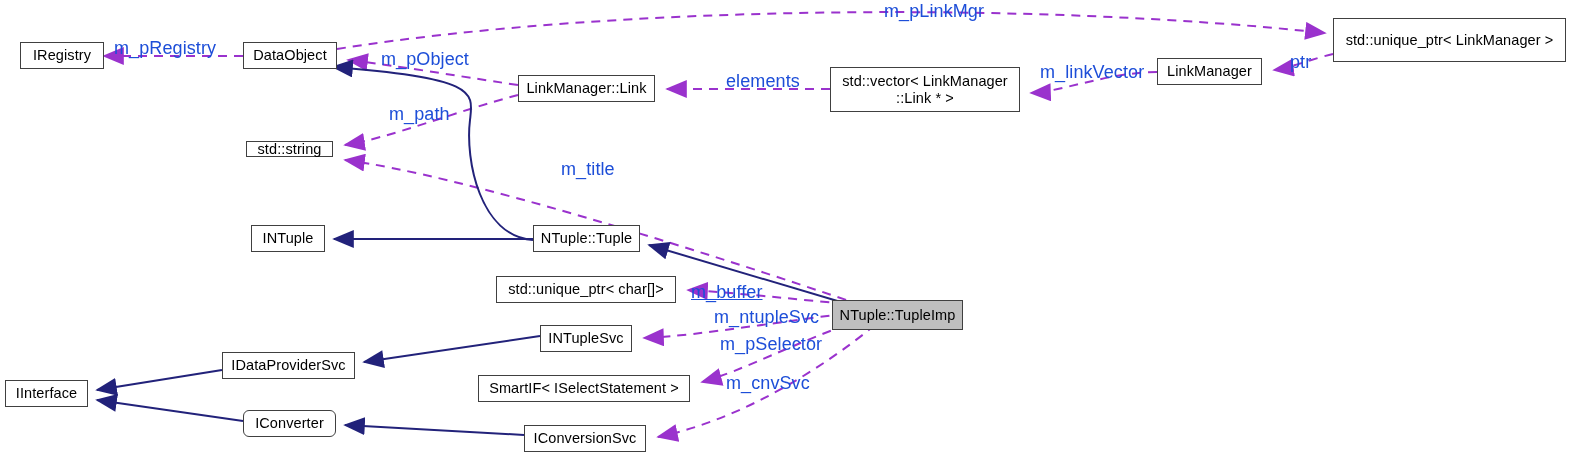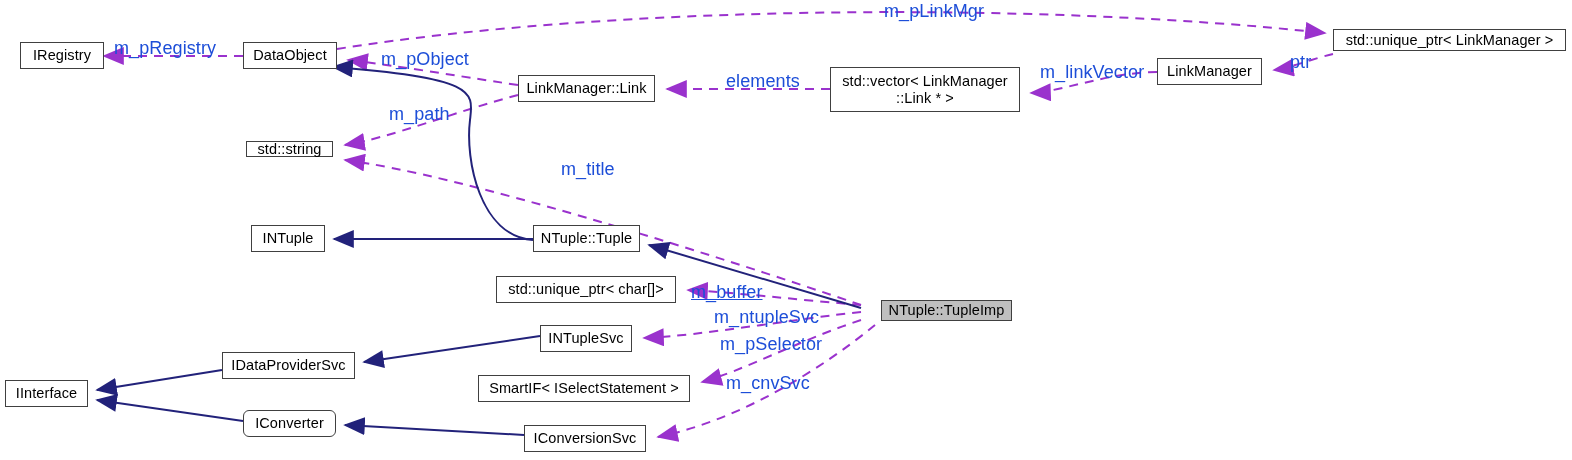--- a/index.html
+++ b/index.html
@@ -90,26 +90,26 @@
     </g>
   </svg>
 
   <div id="node-layer">
       <div class="node" style="left: 20px; top: 42px; width: 84px; height: 27px;">IRegistry</div>
       <div class="node" style="left: 243px; top: 42px; width: 94px; height: 27px;">DataObject</div>
       <div class="node" style="left: 518px; top: 75px; width: 137px; height: 27px;">LinkManager::Link</div>
       <div class="node" style="left: 830px; top: 67px; width: 190px; height: 45px;">std::vector&lt; LinkManager
 ::Link * &gt;</div>
       <div class="node" style="left: 1157px; top: 58px; width: 105px; height: 27px;">LinkManager</div>
-      <div class="node" style="left: 1333px; top: 29px; width: 233px; height: 22px;">std::unique_ptr&lt; LinkManager &gt;</div>
+      <div class="node" style="left: 1333px; top: 18px; width: 233px; height: 44px;">std::unique_ptr&lt; LinkManager &gt;</div>
       <div class="node" style="left: 246px; top: 141px; width: 87px; height: 16px;">std::string</div>
       <div class="node" style="left: 251px; top: 225px; width: 74px; height: 27px;">INTuple</div>
       <div class="node" style="left: 533px; top: 225px; width: 107px; height: 27px;">NTuple::Tuple</div>
       <div class="node" style="left: 496px; top: 276px; width: 180px; height: 27px;">std::unique_ptr&lt; char[]&gt;</div>
-      <div class="node highlight" style="left: 881px; top: 300px; width: 131px; height: 21px;">NTuple::TupleImp</div>
+      <div class="node highlight" style="left: 832px; top: 300px; width: 131px; height: 30px;">NTuple::TupleImp</div>
       <div class="node" style="left: 540px; top: 325px; width: 92px; height: 27px;">INTupleSvc</div>
       <div class="node" style="left: 222px; top: 352px; width: 133px; height: 27px;">IDataProviderSvc</div>
       <div class="node" style="left: 478px; top: 375px; width: 212px; height: 27px;">SmartIF&lt; ISelectStatement &gt;</div>
       <div class="node" style="left: 5px; top: 380px; width: 83px; height: 27px;">IInterface</div>
       <div class="node" style="left: 243px; top: 410px; width: 93px; height: 27px; border-radius: 6px;">IConverter</div>
       <div class="node" style="left: 524px; top: 425px; width: 122px; height: 27px;">IConversionSvc</div>
     </div>
   <div id="label-layer">
       <div class="edge-label" style="left: 114px; top: 38px;">m_pRegistry</div>
       <div class="edge-label" style="left: 884px; top: 1px;">m_pLinkMgr</div>

